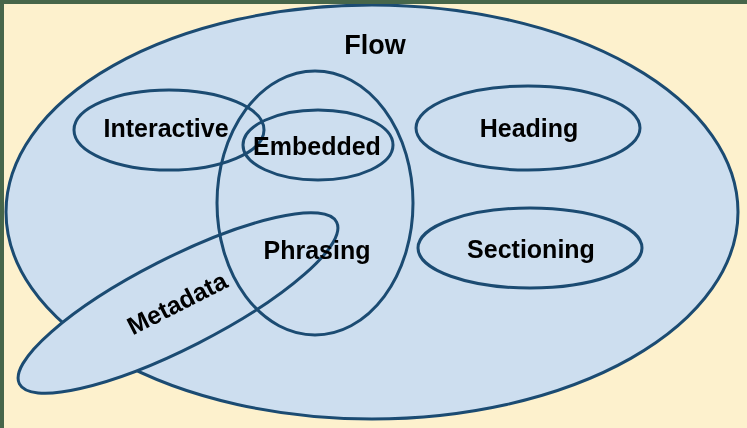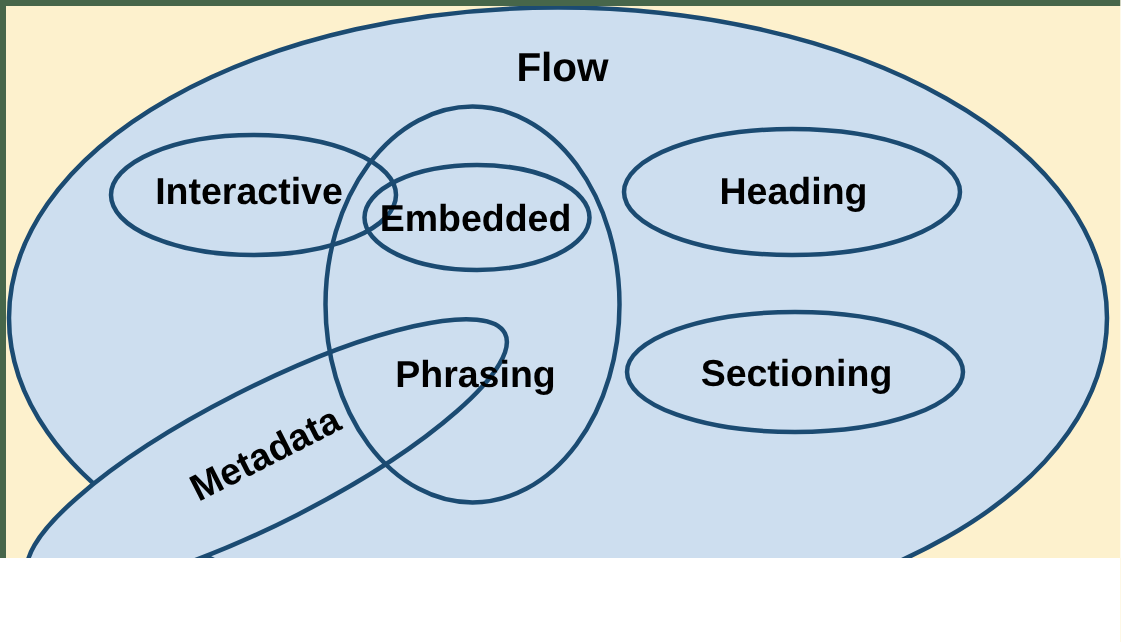--- a/index.html
+++ b/index.html
@@ -3,21 +3,21 @@
 <meta charset="utf-8">
 <style>
   html, body {
     margin: 0;
     padding: 0;
     background: #ffffff;
   }
   #canvas {
     position: relative;
     width: 747px;
-    height: 372px;
+    height: 428px;
     overflow: hidden;
     background: #fdf1cd;
     box-sizing: border-box;
     border-top: 4px solid #47664a;
     border-left: 4px solid #47664a;
     font-family: "Liberation Sans", sans-serif;
   }
   #diagram-svg {
     position: absolute;
     top: -4px;

